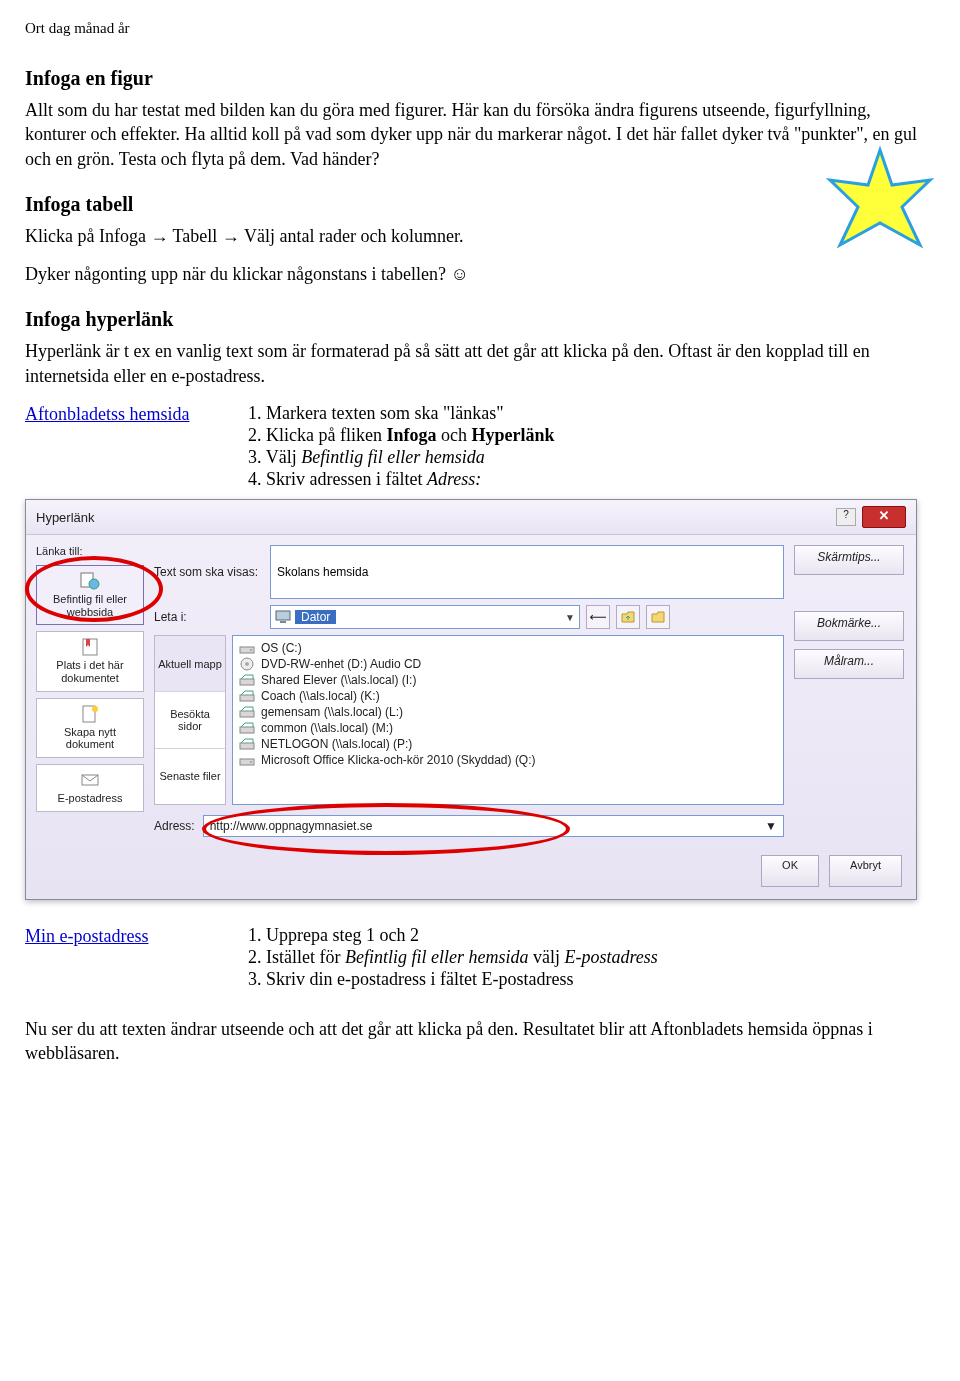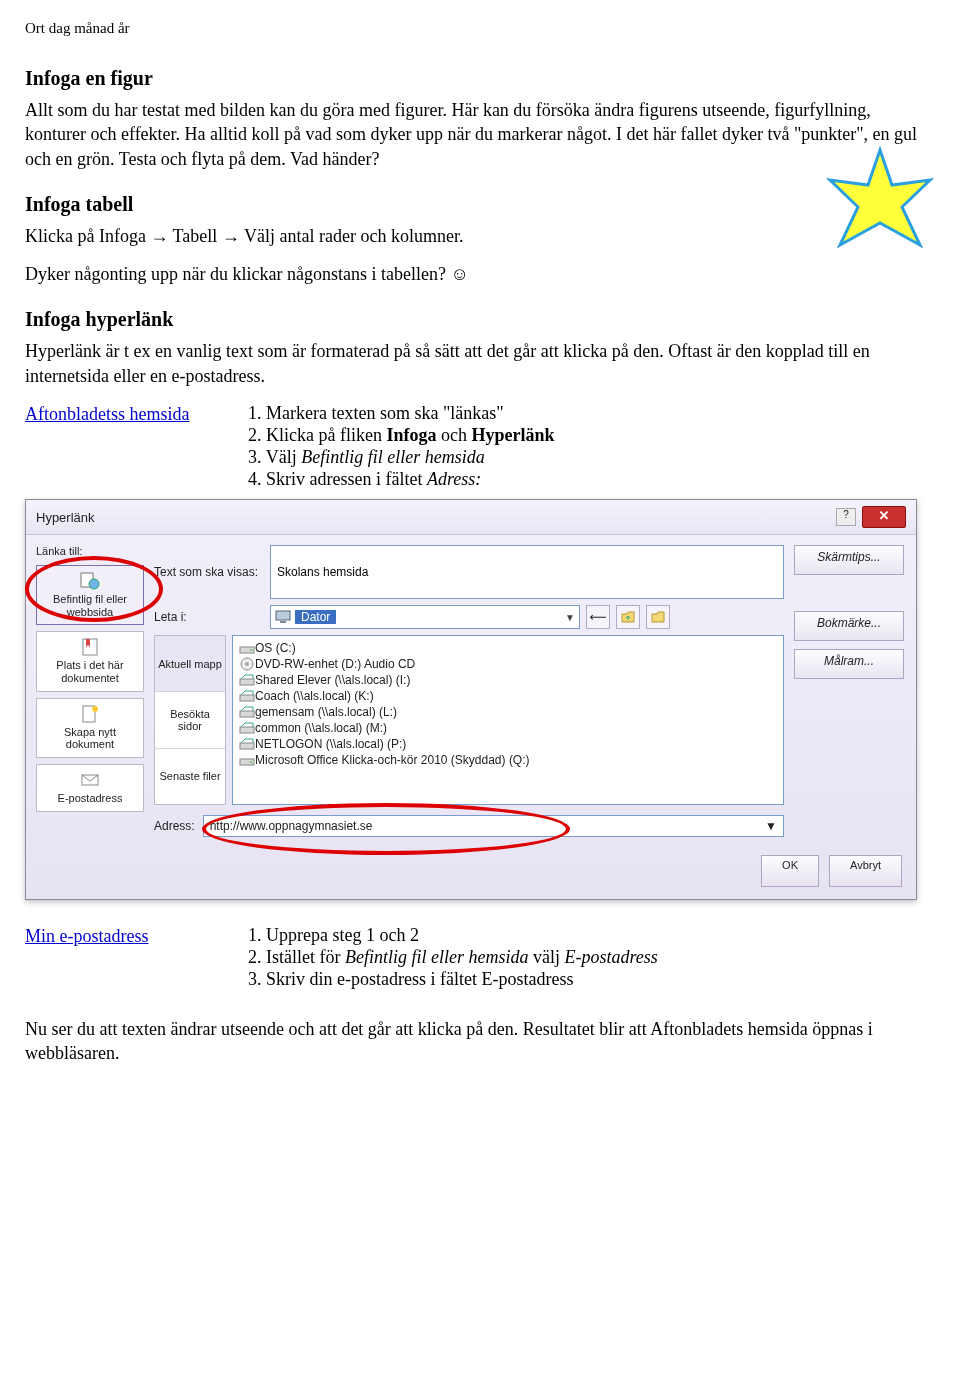--- a/index.html
+++ b/index.html
@@ -77,21 +77,21 @@
   }
   .combo .sel { background:#3a6ec0; color:#fff; padding:0 6px; }
   .combo .arrow { font-size:10px; color:#444; }
   .tool-btn { width:22px; height:22px; border:1px solid #b0aacb; background:#f6f3fb; display:flex; align-items:center; justify-content:center; font-size:12px;}
   .file-area { display:flex; gap:6px; }
   .file-tabs { width:70px; display:flex; flex-direction:column; border:1px solid #bdb9cc;}
   .file-tab { flex:1; display:flex; align-items:center; justify-content:center; text-align:center; font-size:11px; border-bottom:1px solid #d6d2e1; background:#fff; padding:6px 2px;}
   .file-tab.active { background:#eae5f4; }
   .file-tab:last-child { border-bottom:none; }
   .file-list { flex:1; border:1px solid #7a9bd0; background:#fff; padding:4px 6px; height:160px; overflow:hidden;}
-  .file-list .fitem { display:flex; align-items:center; font-size:12px; padding:1px 0;}
+  .file-list .fitem { display:flex; align-items:center; gap:6px; font-size:12px; padding:1px 0;}
   .drive-icon { width:16px; height:14px; }
   .address-row { display:flex; align-items:center; gap:8px; margin-top:4px; position:relative;}
   .address-row label {font-size:12px;}
   .address-box { flex:1; border:1px solid #7a9bd0; background:#fff; height:20px; display:flex; align-items:center; padding:0 6px; justify-content:space-between;}
   .red-oval-addr {
     position:absolute; left:48px; top:-12px; width:360px; height:44px;
     border:4px solid #d00; border-radius:50%; pointer-events:none;
   }
   .dlg-right { width:110px; display:flex; flex-direction:column; gap:8px;font-style:italic; }
   .side-btn { border:1px solid #aca6c3; background:linear-gradient(#fdfcff,#e9e5f1); padding:3px 8px; font-size:12px; text-align:center; height:22px; line-height:16px;}

